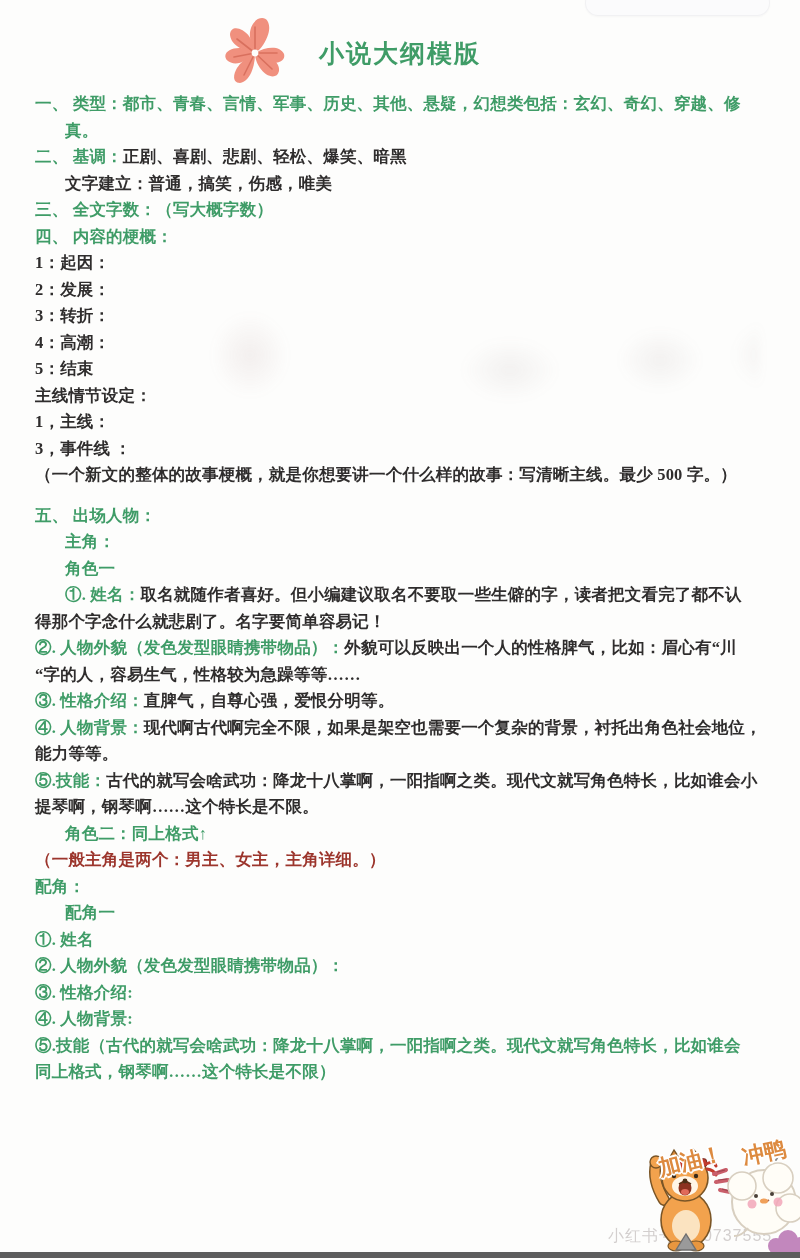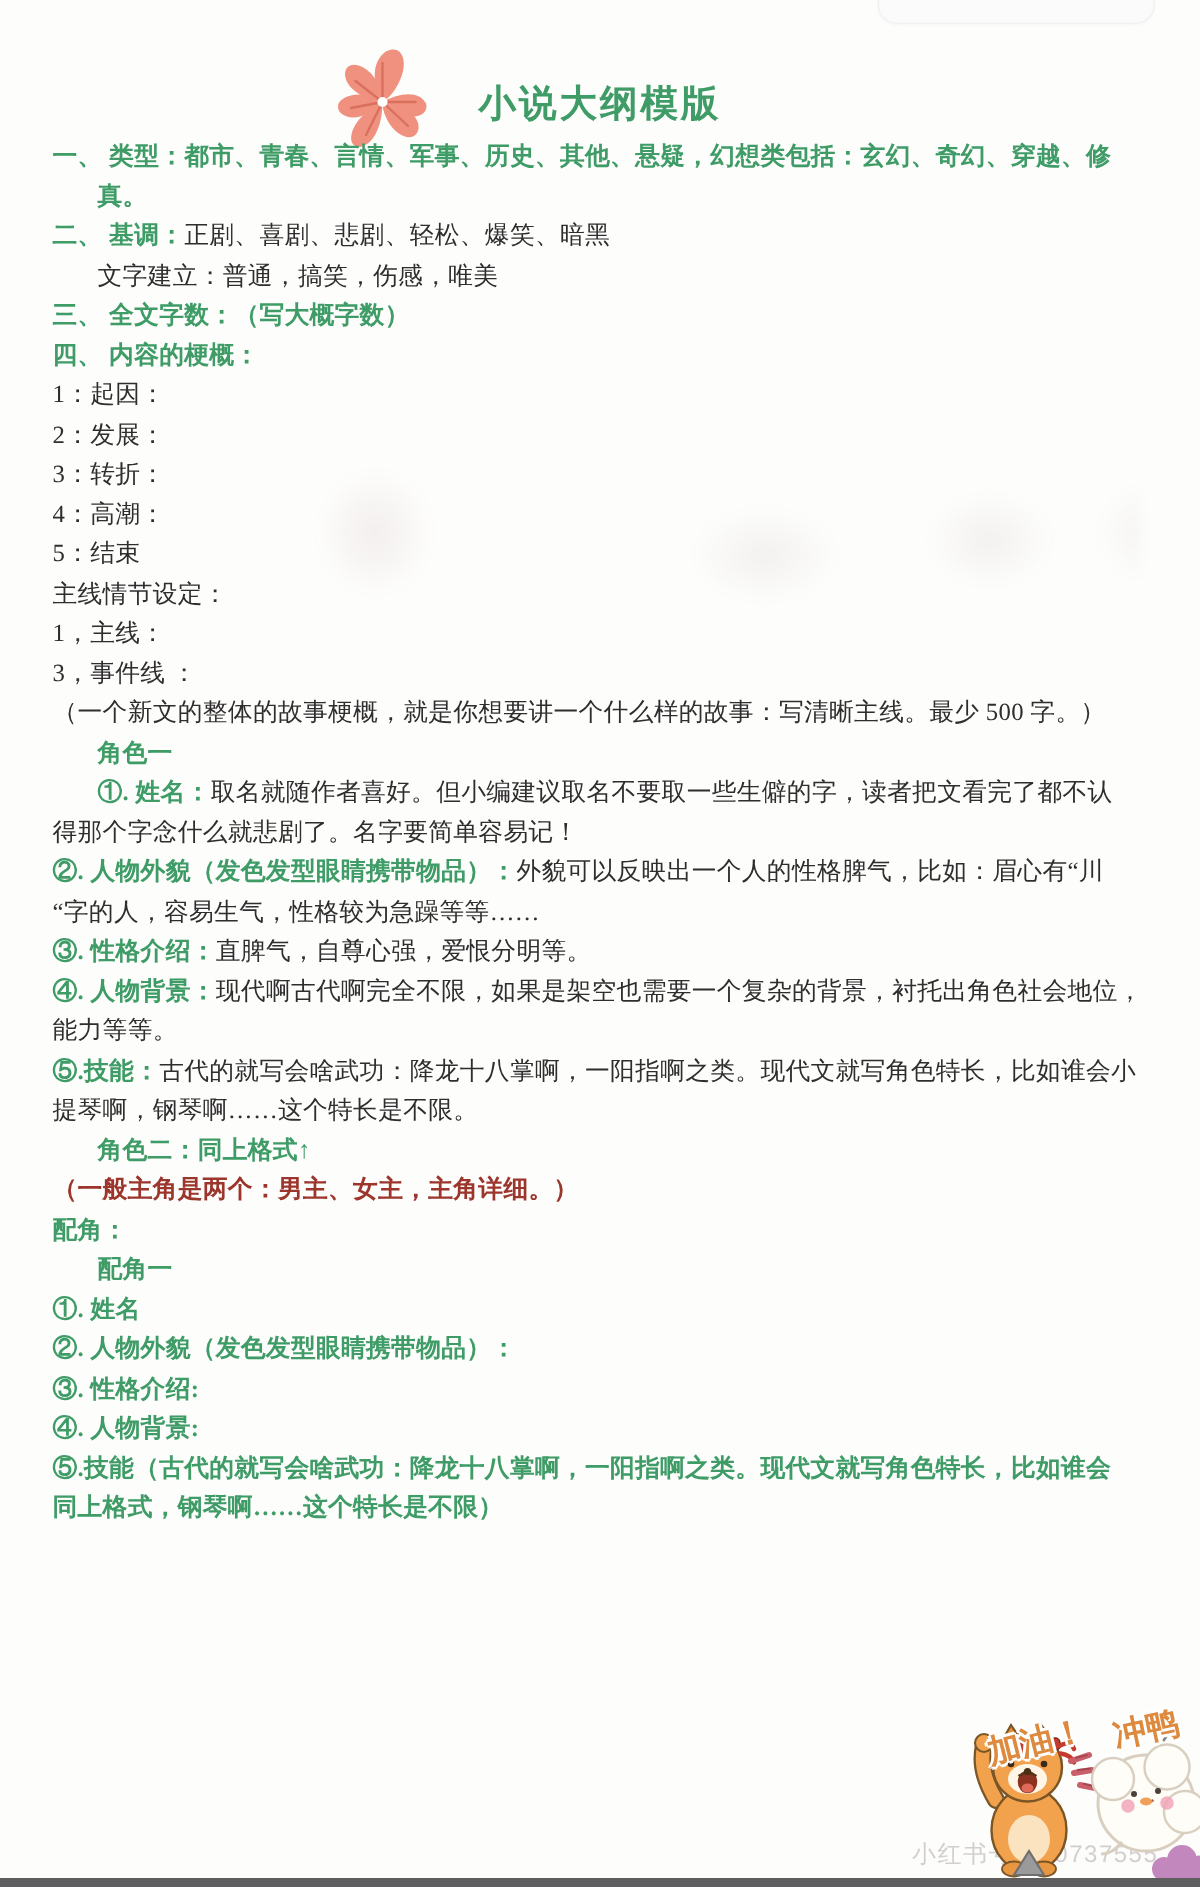--- a/index.html
+++ b/index.html
@@ -18,41 +18,41 @@
     background:#fdfdfc;
     overflow:hidden;
     font-family:"Liberation Serif","DejaVu Serif",serif;
   }
   
   .top-pill{
     position:absolute;left:585px;top:-10px;width:185px;height:26px;
     border-radius:14px;background:#fbfbfc;
     box-shadow:0 0 0 1px #f1f1f3 inset, 0 1px 2px rgba(0,0,0,0.03);
   }
-  .header{position:absolute;left:0;top:22px;width:100%;height:90px;}
+  .header{position:absolute;left:0;top:7px;width:100%;height:90px;}
   .flower{position:absolute;left:222px;top:6px;width:66px;height:84px;}
   .page-title{
     position:absolute;left:0;top:30px;width:100%;
     text-align:center;
     color:var(--green);
     font-size:25px;font-weight:700;letter-spacing:2px;
   }
   .doc{
     position:absolute;left:35px;top:91px;width:732px;
   }
   .line{
     height:26.5px;line-height:26.5px;
     font-size:16.5px;
     white-space:nowrap;
     letter-spacing:0.2px;
     overflow:visible;
   }
   .line.ind1{padding-left:30px;}
   .seg-green{color:var(--green);font-weight:700;}
-  .seg-black{color:var(--black);font-weight:400;}
+  .seg-black{color:var(--black);font-weight:700;}
   .seg-red{color:var(--red);font-weight:700;}
   
   .mid-watermark{
     position:absolute;left:180px;top:300px;width:580px;height:150px;
     background:
       radial-gradient(ellipse 55px 60px at 70px 55px, rgba(150,110,110,0.10), transparent 70%),
       radial-gradient(ellipse 70px 45px at 330px 70px, rgba(120,100,100,0.08), transparent 70%),
       radial-gradient(ellipse 60px 45px at 480px 60px, rgba(120,100,100,0.08), transparent 70%),
       radial-gradient(ellipse 55px 50px at 590px 55px, rgba(120,100,100,0.07), transparent 70%);
     filter:blur(4px);
@@ -121,20 +121,22 @@
       <div class="line ind0" style=""><span class="seg-green">四、 内容的梗概：</span></div>
       <div class="line ind0"><span class="seg-black">1：起因：</span></div>
       <div class="line ind0"><span class="seg-black">2：发展：</span></div>
       <div class="line ind0"><span class="seg-black">3：转折：</span></div>
       <div class="line ind0"><span class="seg-black">4：高潮：</span></div>
       <div class="line ind0"><span class="seg-black">5：结束</span></div>
       <div class="line ind0"><span class="seg-black">主线情节设定：</span></div>
       <div class="line ind0"><span class="seg-black">1，主线：</span></div>
       <div class="line ind0"><span class="seg-black">3，事件线 ：</span></div>
       <div class="line ind0"><span class="seg-black">（一个新文的整体的故事梗概，就是你想要讲一个什么样的故事：写清晰主线。最少 500 字。）</span></div>
+      <div class="line ind0" style="margin-top: 14px;"><span class="seg-green">五、 出场人物：</span></div>
+      <div class="line ind1"><span class="seg-green">主角：</span></div>
       <div class="line ind1"><span class="seg-green">角色一</span></div>
       <div class="line ind1"><span class="seg-green">①. 姓名：</span><span class="seg-black">取名就随作者喜好。但小编建议取名不要取一些生僻的字，读者把文看完了都不认</span></div>
       <div class="line ind0"><span class="seg-black">得那个字念什么就悲剧了。名字要简单容易记！</span></div>
       <div class="line ind0"><span class="seg-green">②. 人物外貌（发色发型眼睛携带物品）：</span><span class="seg-black">外貌可以反映出一个人的性格脾气，比如：眉心有“川</span></div>
       <div class="line ind0"><span class="seg-black">“字的人，容易生气，性格较为急躁等等……</span></div>
       <div class="line ind0"><span class="seg-green">③. 性格介绍：</span><span class="seg-black">直脾气，自尊心强，爱恨分明等。</span></div>
       <div class="line ind0"><span class="seg-green">④. 人物背景：</span><span class="seg-black">现代啊古代啊完全不限，如果是架空也需要一个复杂的背景，衬托出角色社会地位，</span></div>
       <div class="line ind0"><span class="seg-black">能力等等。</span></div>
       <div class="line ind0"><span class="seg-green">⑤.技能：</span><span class="seg-black">古代的就写会啥武功：降龙十八掌啊，一阳指啊之类。现代文就写角色特长，比如谁会小</span></div>
       <div class="line ind0"><span class="seg-black">提琴啊，钢琴啊……这个特长是不限。</span></div>

